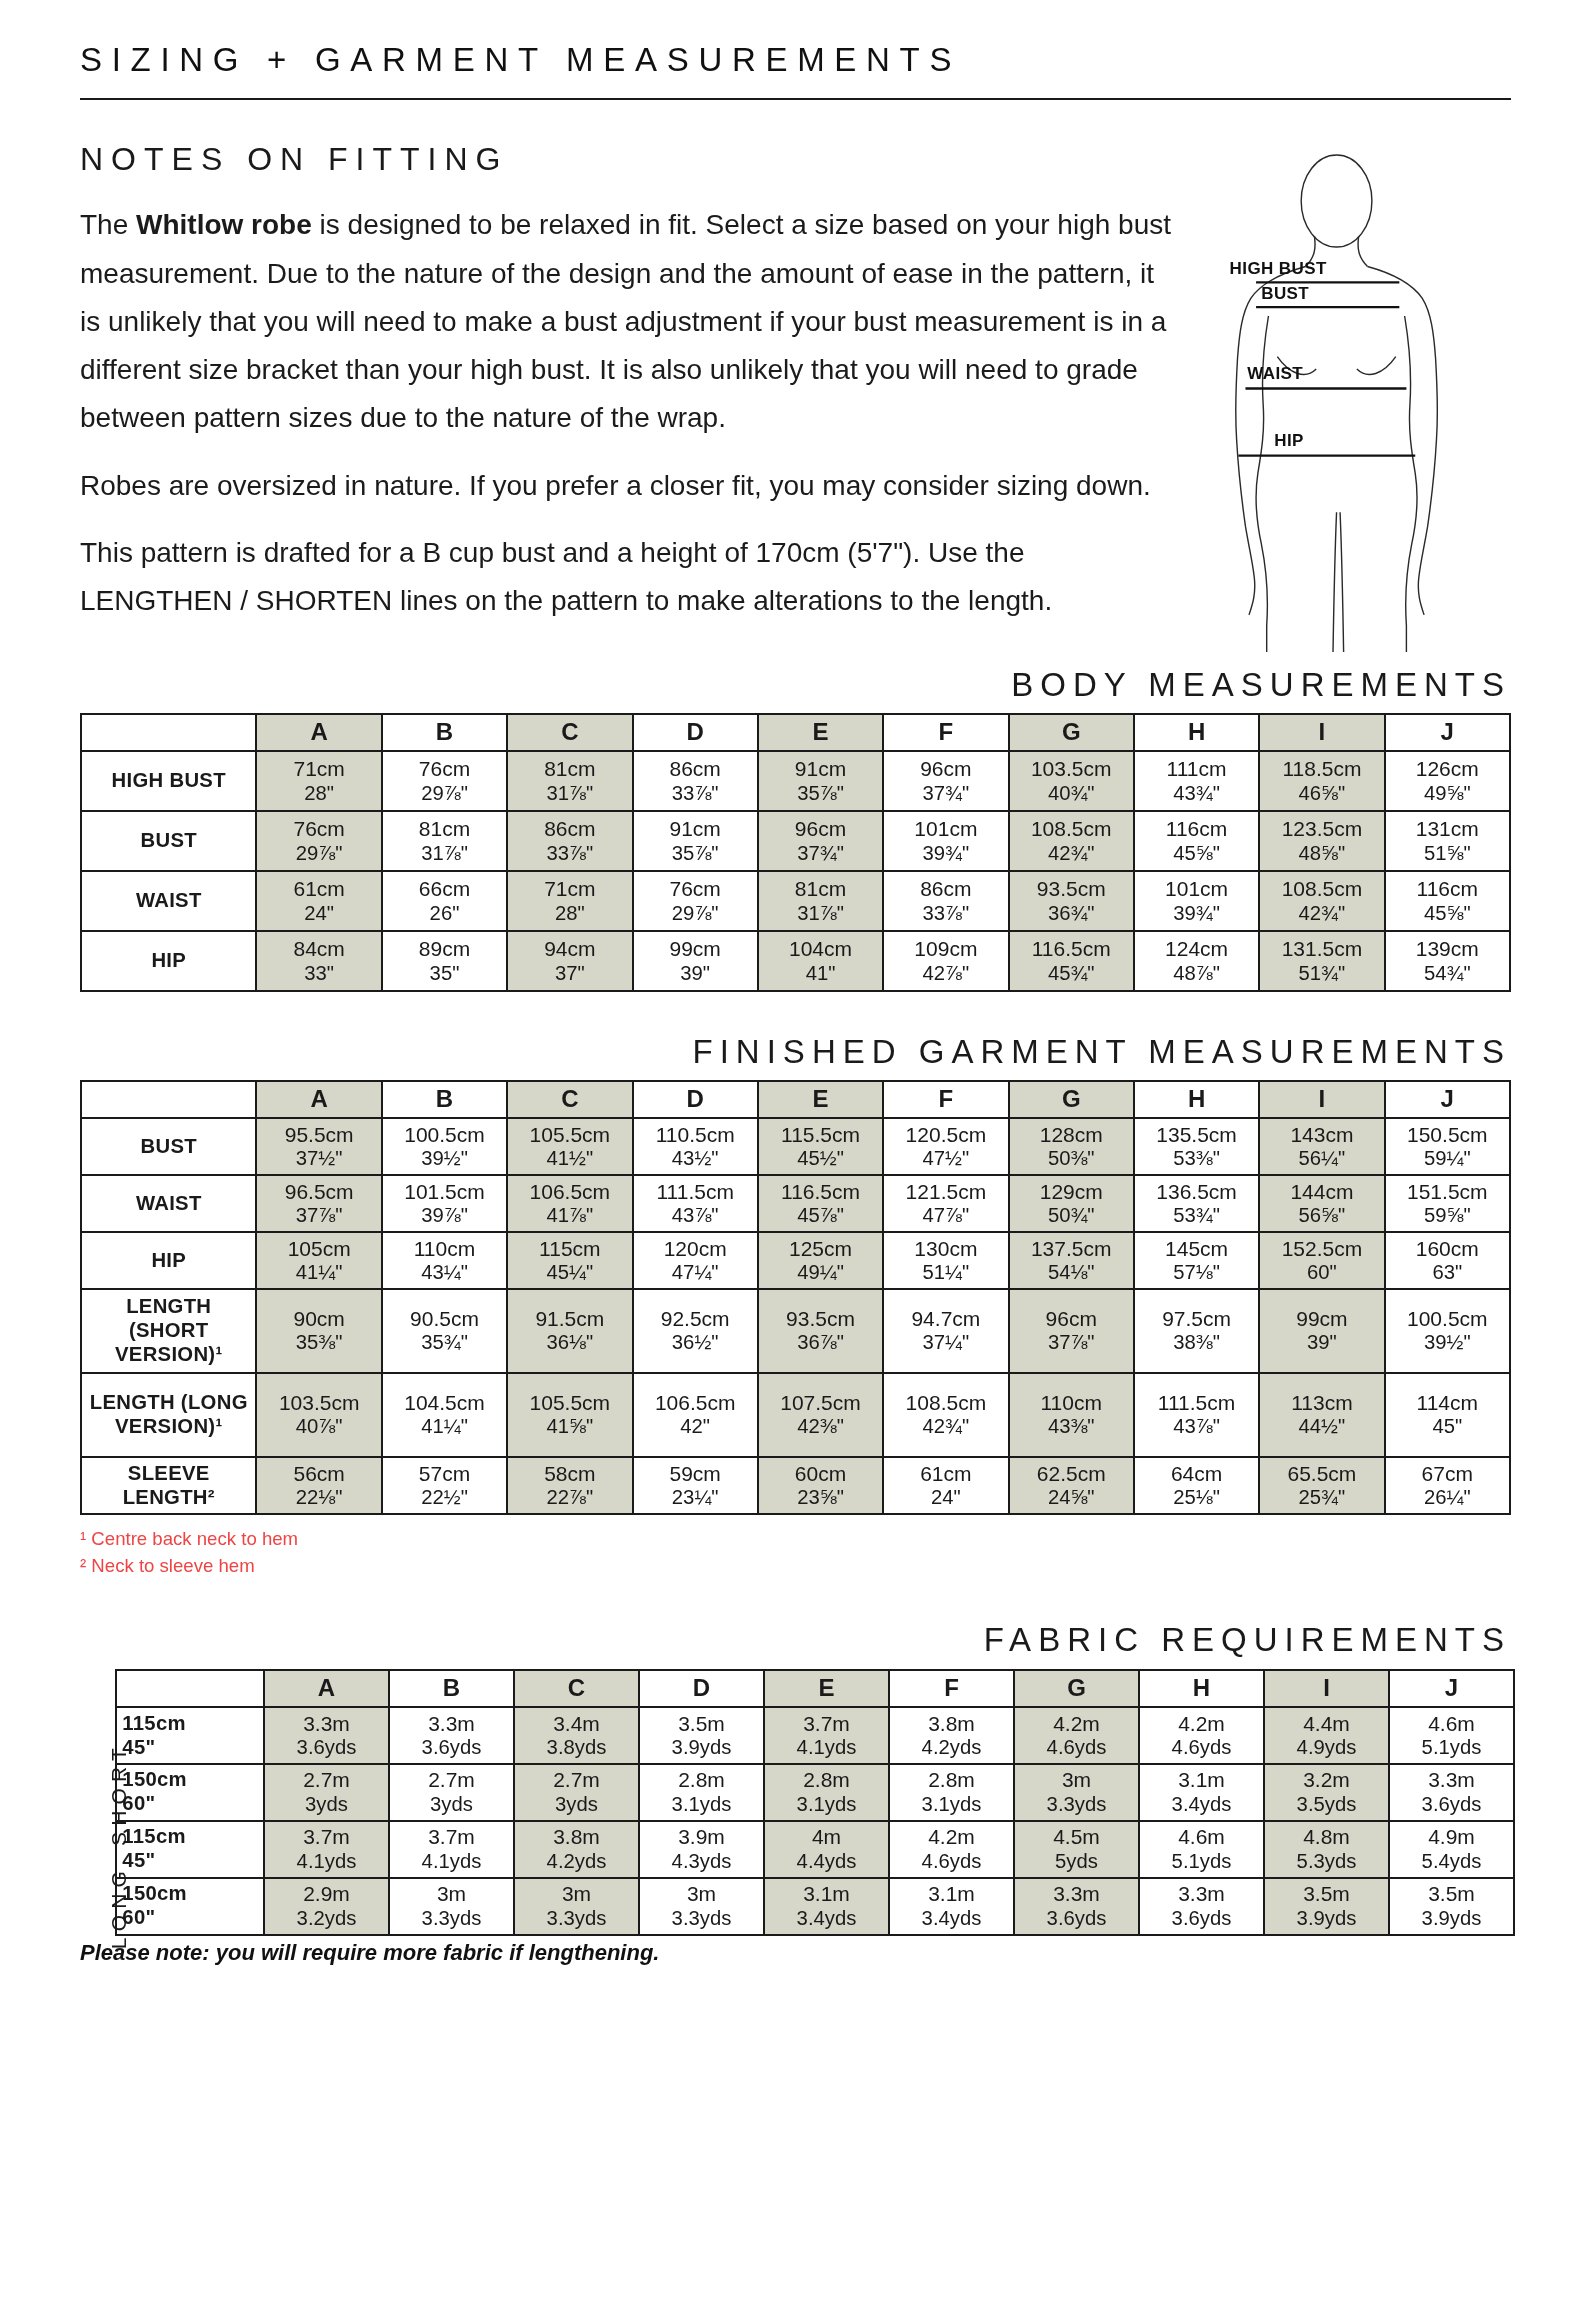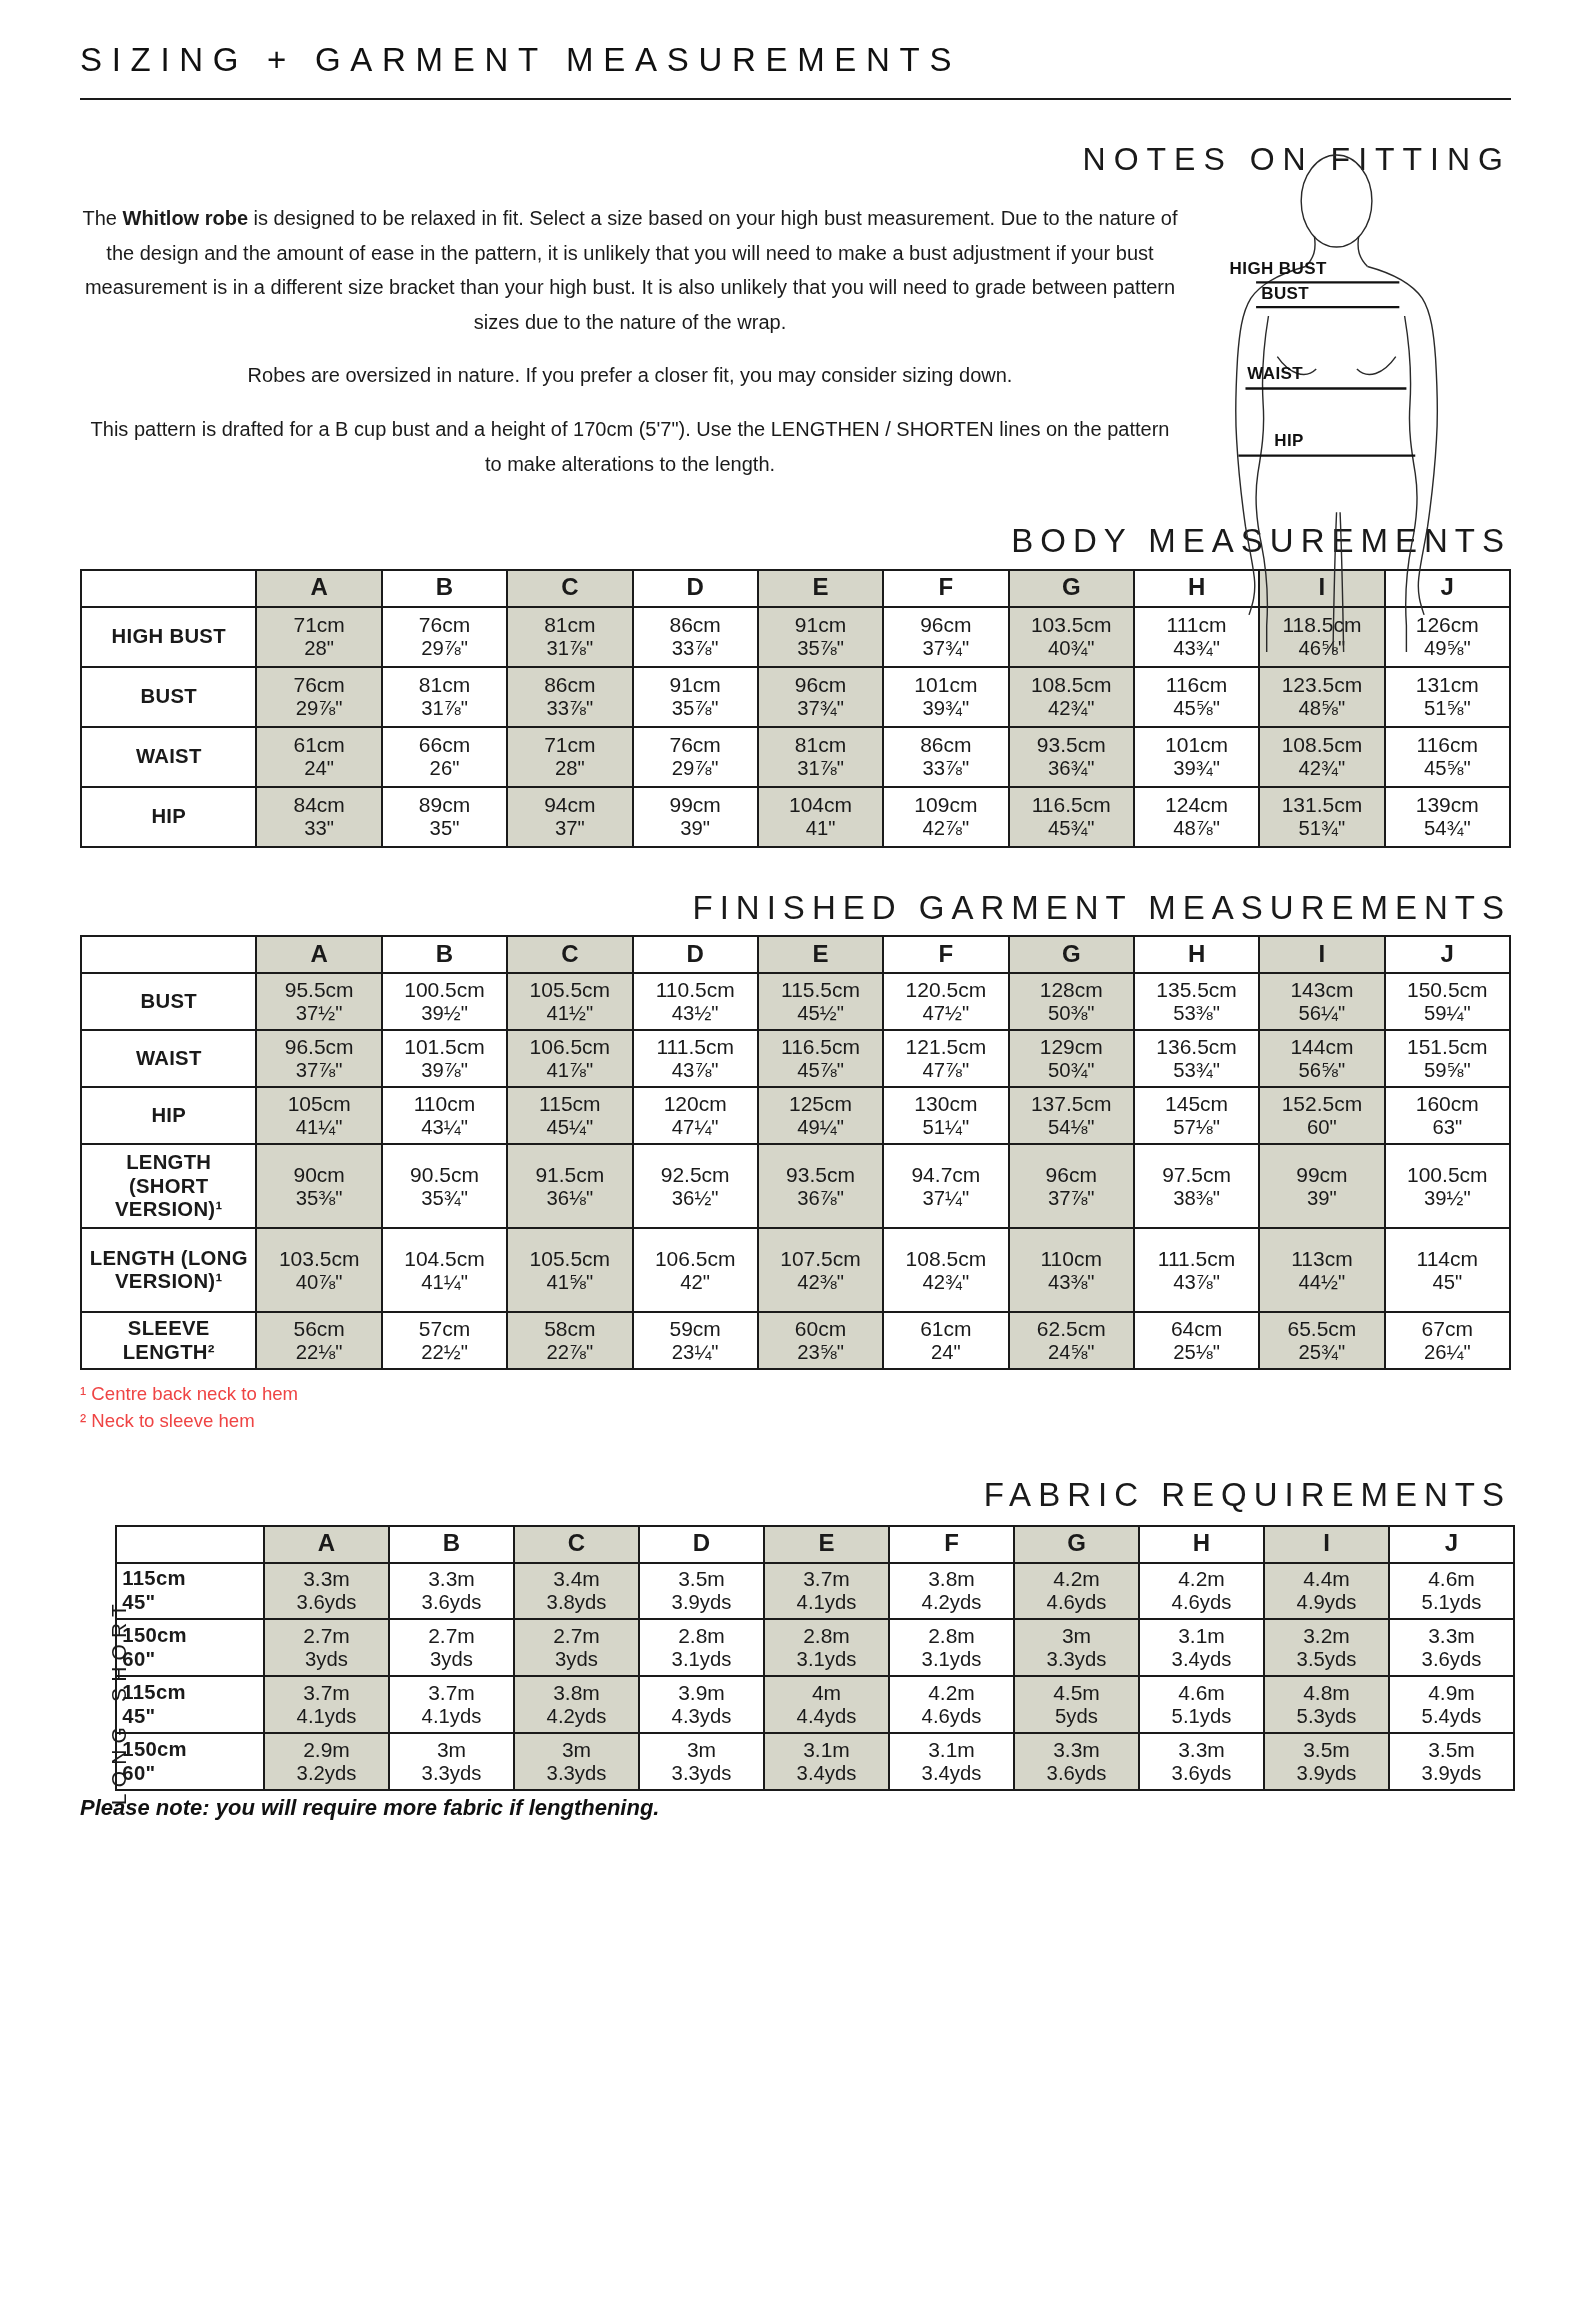--- a/index.html
+++ b/index.html
@@ -32,35 +32,33 @@
     width: 1431px;
   }
 
   
   .sec-heading {
     font-size: 32px;
     font-weight: 300;
     letter-spacing: 8px;
     color: #1a1a1a;
     margin-top: 41px;
-    text-align: right;
   }
   .sec-heading.right { text-align: right; width: 1431px; font-size: 33px; letter-spacing: 7px; }
 
   
   .notes-wrap { position: relative; margin-top: 23px; }
   .notes-col { width: 1100px; }
   .notes-col p {
-    font-size: 20px;
+    font-size: 28px;
     line-height: 1.72;
     font-weight: 400;
     margin: 0 0 19.4px 0;
     color: #1b1b1b;
     font-stretch: condensed;
-    text-align: center;
   }
   .notes-col p b { font-weight: 700; }
 
   
   .figure {
     position: absolute;
     right: 8.8px;
     top: -53px;
     width: 292px;
     height: 504px;

